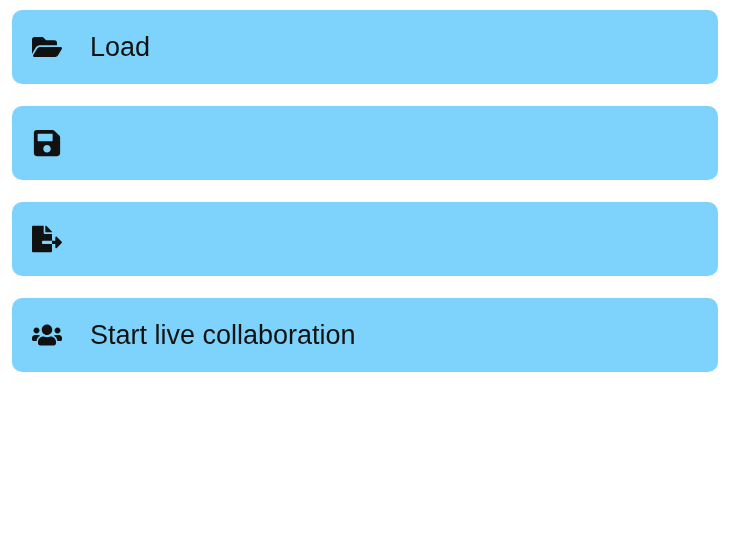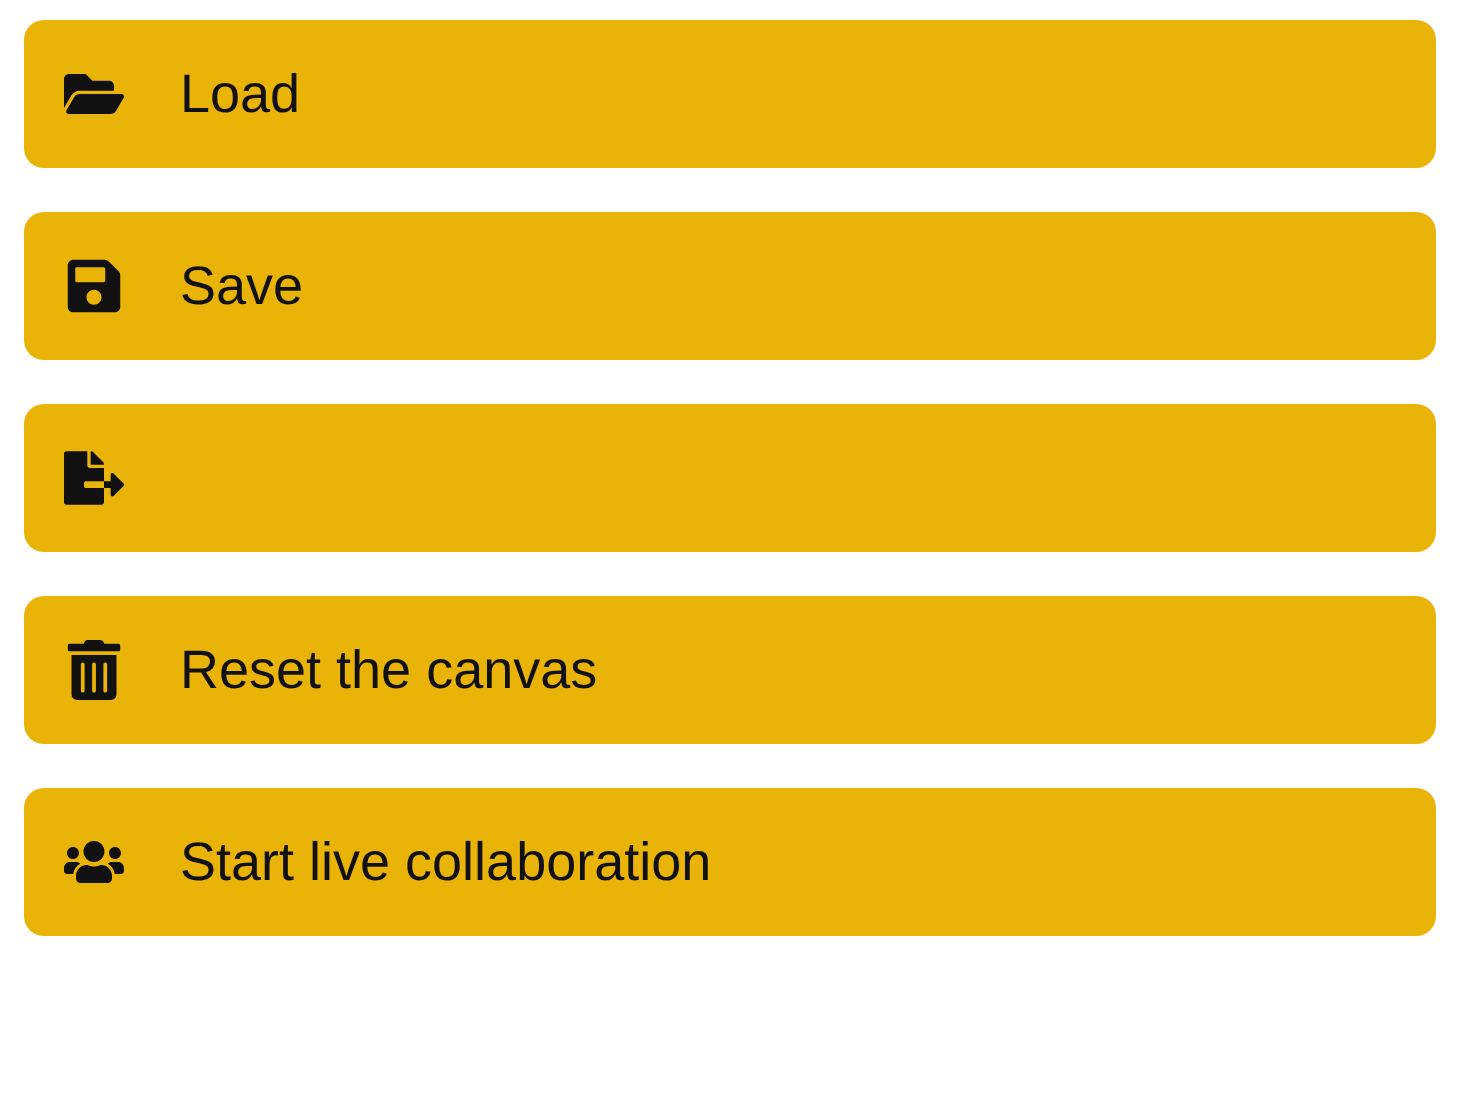--- a/index.html
+++ b/index.html
@@ -15,21 +15,21 @@
       padding: 10px 12px;
     }
     .menu {
       display: flex;
       flex-direction: column;
       gap: 22px;
     }
     .menu-item {
       display: flex;
       align-items: center;
-      background: #eab308;
+      background: #7dd3fc;
       border-radius: 10px;
       padding: 20px 18px;
       cursor: pointer;
       gap: 26px;
     }
     .menu-item .icon {
       width: 34px;
       height: 34px;
       display: flex;
       align-items: center;
@@ -60,39 +60,30 @@
     </span>
     <span class="label">Load</span>
   </div>
 
   <div class="menu-item">
     <span class="icon">
       <svg viewBox="0 0 448 512">
           <path d="M433.941 129.941l-83.882-83.882A48 48 0 0 0 316.118 32H48C21.49 32 0 53.49 0 80v352c0 26.51 21.49 48 48 48h352c26.51 0 48-21.49 48-48V163.882a48 48 0 0 0-14.059-33.941zM224 416c-35.346 0-64-28.654-64-64 0-35.346 28.654-64 64-64s64 28.654 64 64c0 35.346-28.654 64-64 64zm96-304.52V212c0 6.627-5.373 12-12 12H76c-6.627 0-12-5.373-12-12V108c0-6.627 5.373-12 12-12h228.52c3.183 0 6.235 1.264 8.485 3.515l3.48 3.48A11.996 11.996 0 0 1 320 111.48z"></path>
         </svg>
     </span>
-    <span class="label">Save</span>
   </div>
 
   <div class="menu-item">
     <span class="icon">
       <svg viewBox="0 0 576 512">
           <path d="M384 121.9c0-6.3-2.5-12.4-7-16.9L279.1 7c-4.5-4.5-10.6-7-17-7H256v128h128zM571 308l-95.7-96.4c-10.1-10.1-27.4-3-27.4 11.3V288h-64v64h64v65.2c0 14.3 17.3 21.4 27.4 11.3L571 332c6.6-6.6 6.6-17.4 0-24zm-379 28v-32c0-8.8 7.2-16 16-16h176V160H248c-13.2 0-24-10.8-24-24V0H24C10.7 0 0 10.7 0 24v464c0 13.3 10.7 24 24 24h336c13.3 0 24-10.7 24-24V352H208c-8.8 0-16-7.2-16-16z"></path>
         </svg>
     </span>
   </div>
 
-  <div class="menu-item">
-    <span class="icon">
-      <svg viewBox="0 0 448 512">
-          <path d="M32 464a48 48 0 0 0 48 48h288a48 48 0 0 0 48-48V128H32zm272-256a16 16 0 0 1 32 0v224a16 16 0 0 1-32 0zm-96 0a16 16 0 0 1 32 0v224a16 16 0 0 1-32 0zm-96 0a16 16 0 0 1 32 0v224a16 16 0 0 1-32 0zM432 32H312l-9.4-18.7A24 24 0 0 0 281.1 0H166.8a23.72 23.72 0 0 0-21.4 13.3L136 32H16A16 16 0 0 0 0 48v32a16 16 0 0 0 16 16h416a16 16 0 0 0 16-16V48a16 16 0 0 0-16-16z"></path>
-        </svg>
-    </span>
-    <span class="label">Reset the canvas</span>
-  </div>
 
   <div class="menu-item">
     <span class="icon">
       <svg viewBox="0 0 640 512">
           <path d="M96 224c35.3 0 64-28.7 64-64s-28.7-64-64-64-64 28.7-64 64 28.7 64 64 64zm448 0c35.3 0 64-28.7 64-64s-28.7-64-64-64-64 28.7-64 64 28.7 64 64 64zm32 32h-64c-17.6 0-33.5 7.1-45.1 18.6 40.3 22.1 68.9 62 75.1 109.4h66c17.7 0 32-14.3 32-32v-32c0-35.3-28.7-64-64-64zm-256 0c61.9 0 112-50.1 112-112S381.9 32 320 32 208 82.1 208 144s50.1 112 112 112zm76.8 32h-8.3c-20.8 10-43.9 16-68.5 16s-47.6-6-68.5-16h-8.3C179.6 288 128 339.6 128 403.2V432c0 26.5 21.5 48 48 48h288c26.5 0 48-21.5 48-48v-28.8c0-63.6-51.6-115.2-115.2-115.2zm-223.7-13.4C161.5 263.1 145.6 256 128 256H64c-35.3 0-64 28.7-64 64v32c0 17.7 14.3 32 32 32h65.9c6.3-47.4 34.9-87.3 75.2-109.4z"></path>
         </svg>
     </span>
     <span class="label">Start live collaboration</span>
   </div>
 

